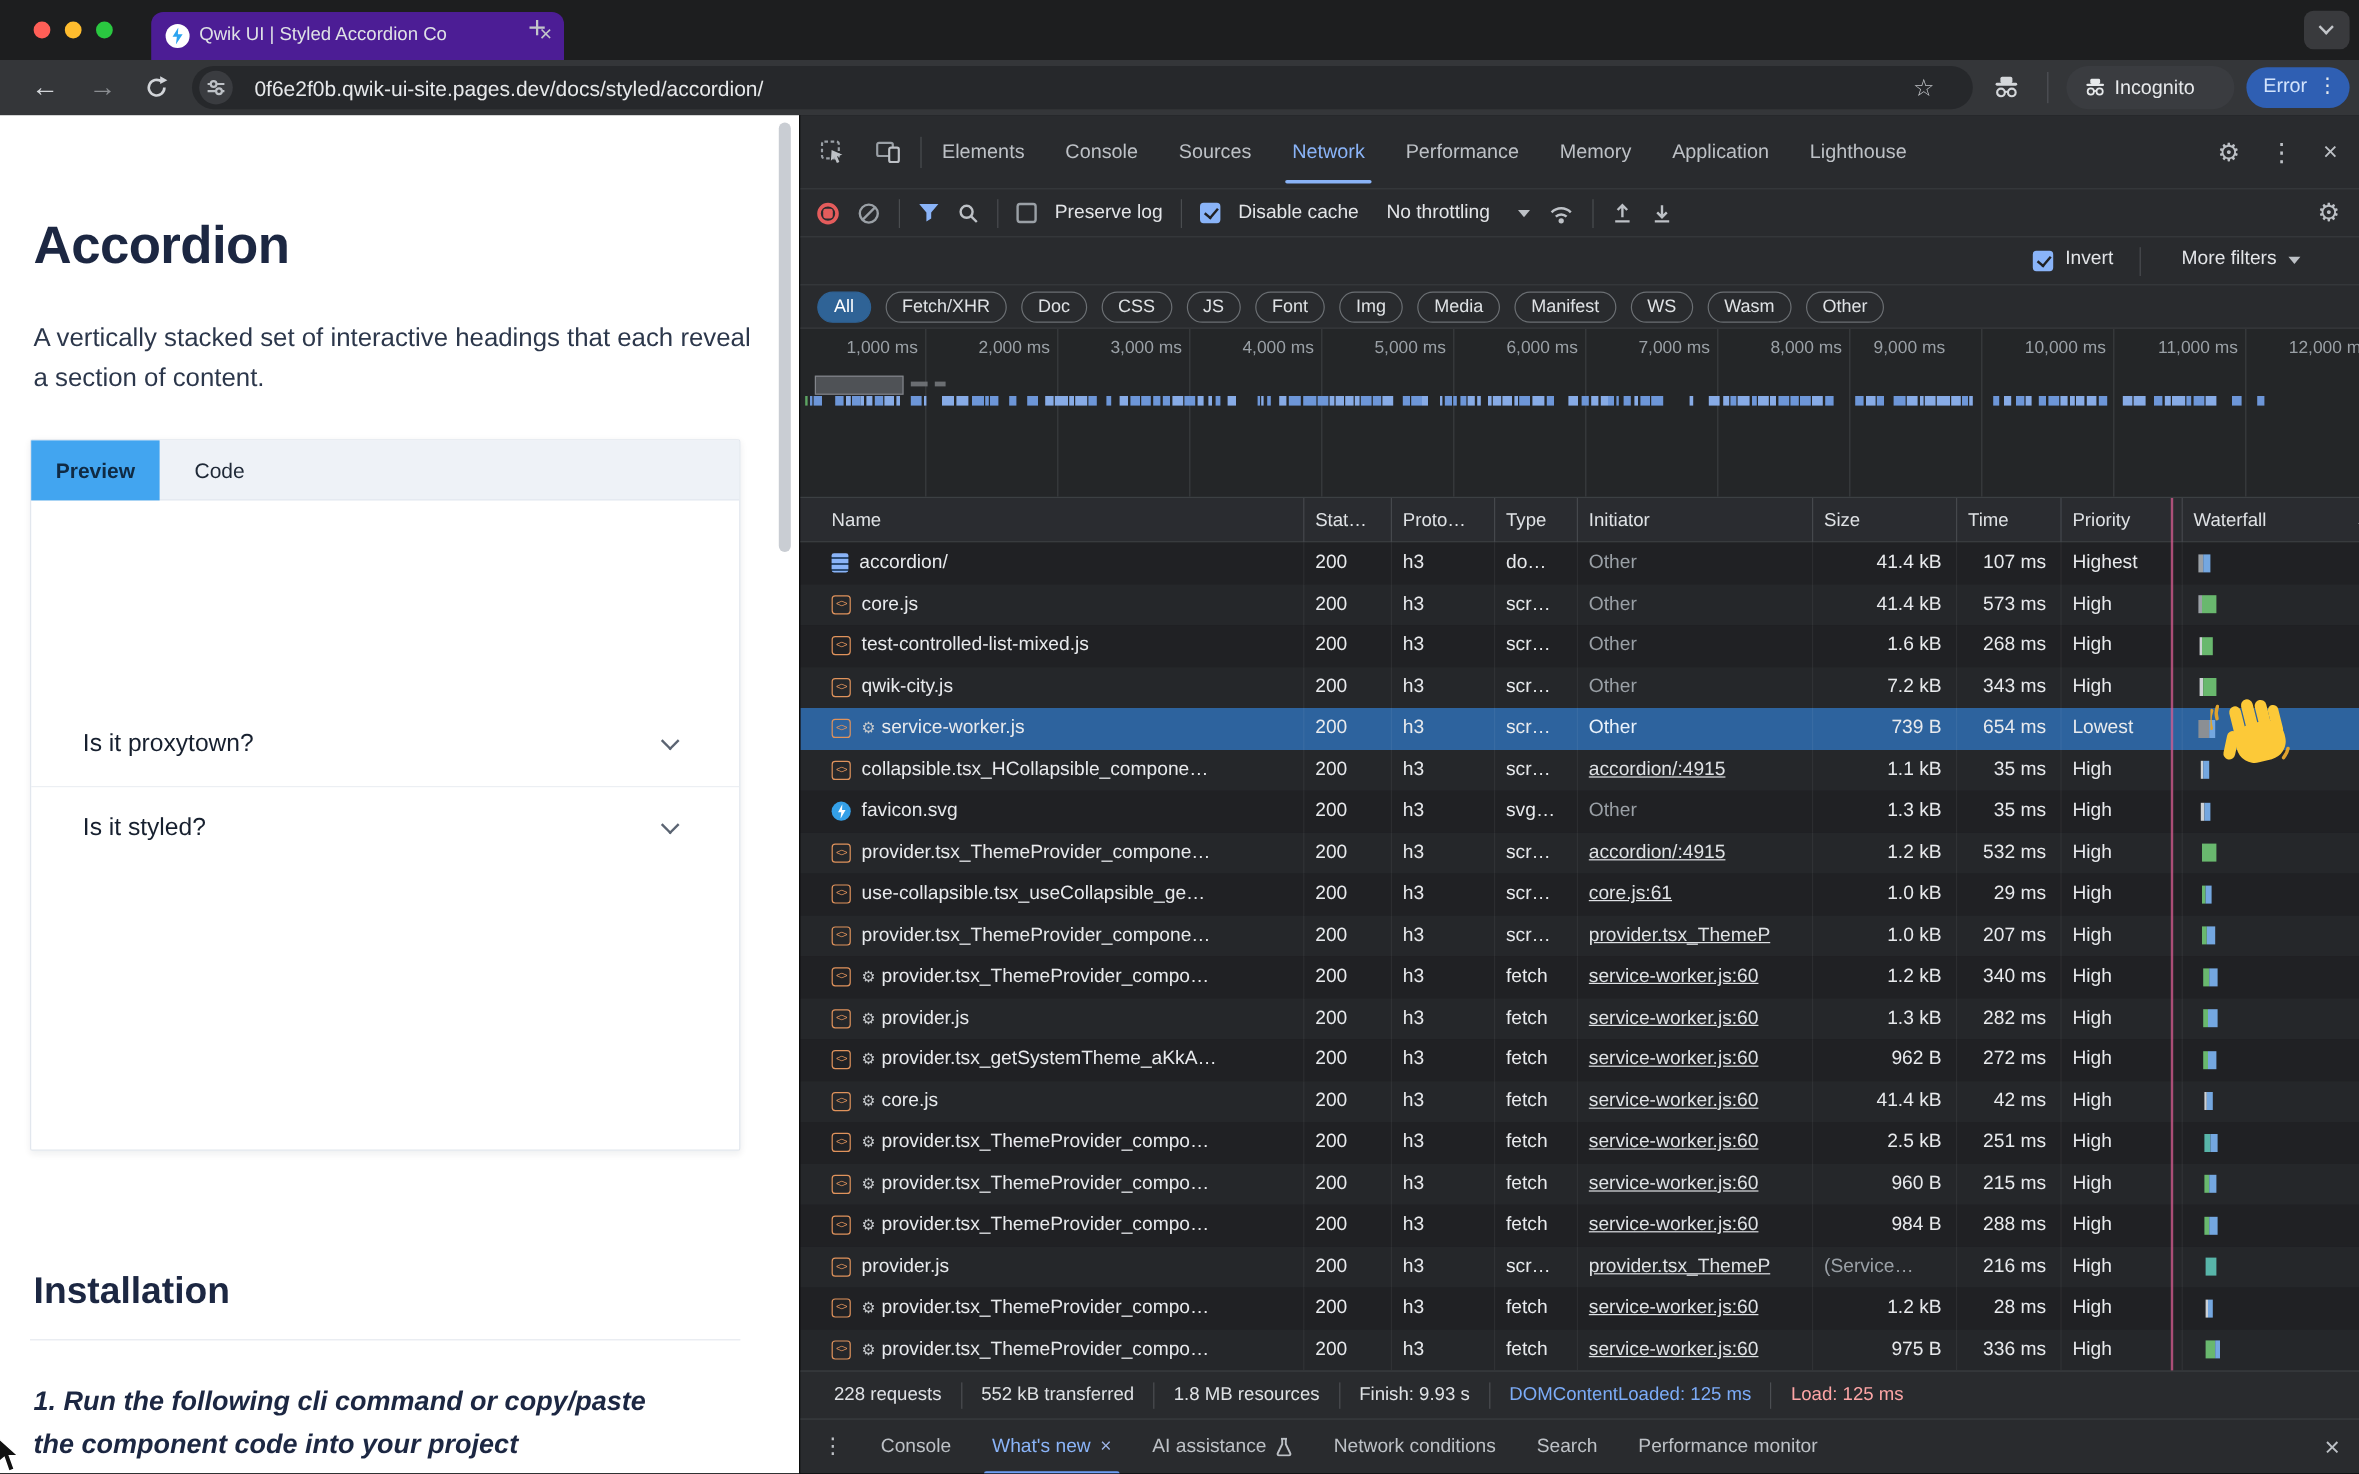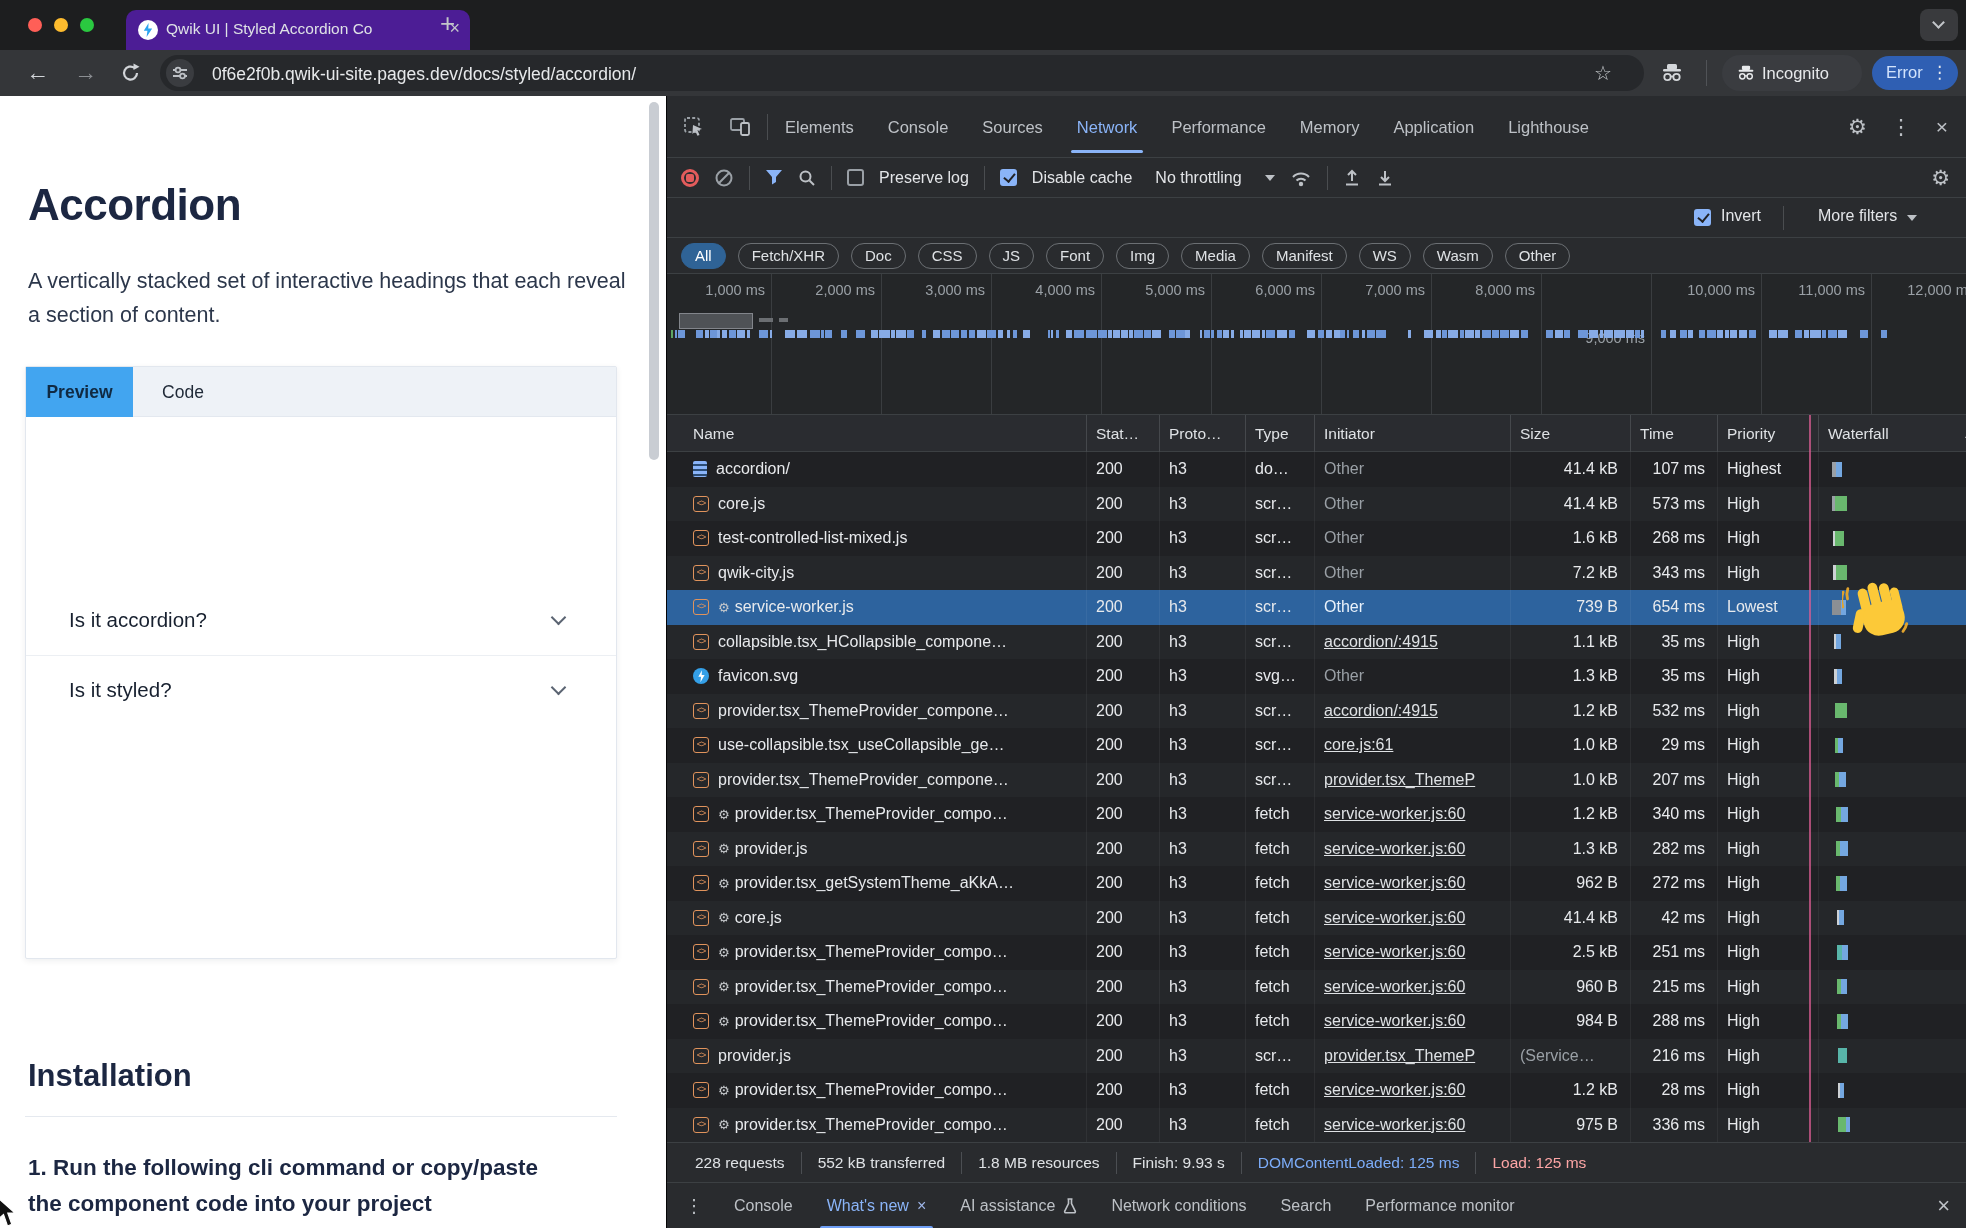--- a/index.html
+++ b/index.html
@@ -50,21 +50,21 @@
   .card-tabs { position:absolute; left:0; top:0; width:100%; height:50px; background:#eef2f7; border-bottom:1px solid #e3e8ef; display:flex; }
   .ctab { height:50px; display:flex; align-items:center; justify-content:center; font-size:17.5px; color:#1f2937; width:100px; }
   .ctab.act { background:#42a5f0; color:#102a43; font-weight:600; width:107px; }
   .acc-list { position:absolute; left:0; top:219px; width:100%; }
   .acc-item { position:relative; height:69px; }
   .acc-item + .acc-item { border-top:1px solid #eceff3; }
   .acc-item .q { position:absolute; left:43px; top:22px; font-size:20.5px; font-weight:500; color:#17202f; }
   .acc-item .chevd { position:absolute; right:52px; top:26px; width:11px; height:11px; border-right:2px solid #5b6472; border-bottom:2px solid #5b6472; transform:rotate(45deg); }
   .pg-h2 { position:absolute; left:28px; top:962px; font-size:31px; font-weight:800; color:#1c2742; }
   .pg-hr { position:absolute; left:25px; top:1020px; width:592px; border-top:1px solid #e5e9ef; }
-  .pg-step { position:absolute; left:28px; top:1054px; font-size:22.5px; font-weight:700; color:#1c2742; line-height:36px; }
+  .pg-step { position:absolute; left:28px; top:1054px; font-size:22.5px; font-weight:700; color:#1c2742; line-height:36px;font-style:italic; }
   .pg-scroll { position:absolute; left:649px; top:6px; width:10px; height:358px; border-radius:5px; background:#c9cdd3; }
 
   
   .devtools { position:absolute; left:666px; top:0; width:1300px; height:1132px; background:#202124; border-left:1px solid #050506; color:#dfe2e5; }
   .dt-tabbar { position:absolute; top:0; left:0; width:100%; height:62px; background:#292b2e; border-bottom:1px solid #3c4043; }
   .dt-tabbar .lic { position:absolute; top:20px; }
   .ic-inspect{ left:16px; } .ic-device{ left:62px; }
   .tb-sep { position:absolute; left:100px; top:18px; width:1px; height:26px; background:#4a4d50; }
   .dtabs { position:absolute; left:118px; top:0; height:62px; display:flex; gap:34px; align-items:center; }
   .dtab { position:relative; font-size:16.5px; color:#bdc1c6; height:62px; line-height:62px; }
@@ -221,21 +221,21 @@
         <div>a section of content.</div>
       </div>
 
       <div class="democard">
         <div class="card-tabs" id="demo-tabs">
             <div class="ctab act">Preview</div>
             <div class="ctab">Code</div>
           </div>
         <div class="acc-list" id="acc-list">
             <div class="acc-item">
-              <div class="q">Is it accordion?</div>
+              <div class="q">Is it proxytown?</div>
               <div class="chevd"></div>
             </div>
             <div class="acc-item">
               <div class="q">Is it styled?</div>
               <div class="chevd"></div>
             </div>
           </div>
       </div>
 
       <h2 class="pg-h2">Installation</h2>
@@ -354,21 +354,21 @@
           </div>
         <div id="ruler">
             <div class="tick" style="left: -2px;">1,000 ms</div>
             <div class="tick" style="left: 108px;">2,000 ms</div>
             <div class="tick" style="left: 218px;">3,000 ms</div>
             <div class="tick" style="left: 328px;">4,000 ms</div>
             <div class="tick" style="left: 438px;">5,000 ms</div>
             <div class="tick" style="left: 548px;">6,000 ms</div>
             <div class="tick" style="left: 658px;">7,000 ms</div>
             <div class="tick" style="left: 768px;">8,000 ms</div>
-            <div class="tick" style="left: 878px; margin-top: 48px;">9,000 ms</div>
+            <div class="tick" style="left: 854px;">9,000 ms</div>
             <div class="tick" style="left: 988px;">10,000 ms</div>
             <div class="tick" style="left: 1098px;">11,000 ms</div>
             <div class="tick" style="left: 1208px;">12,000 ms</div>
           </div>
         <div class="selbox"></div>
         <div class="miniseg" style="left:92px;width:14px"></div>
         <div class="miniseg" style="left:112px;width:9px"></div>
         <div id="activity">
             <div class="aseg" style="left: 4px; width: 2.00077px; background: rgb(93, 165, 99);"></div>
             <div class="aseg" style="left: 7.50077px; width: 2.40636px; background: rgb(109, 150, 216);"></div>

